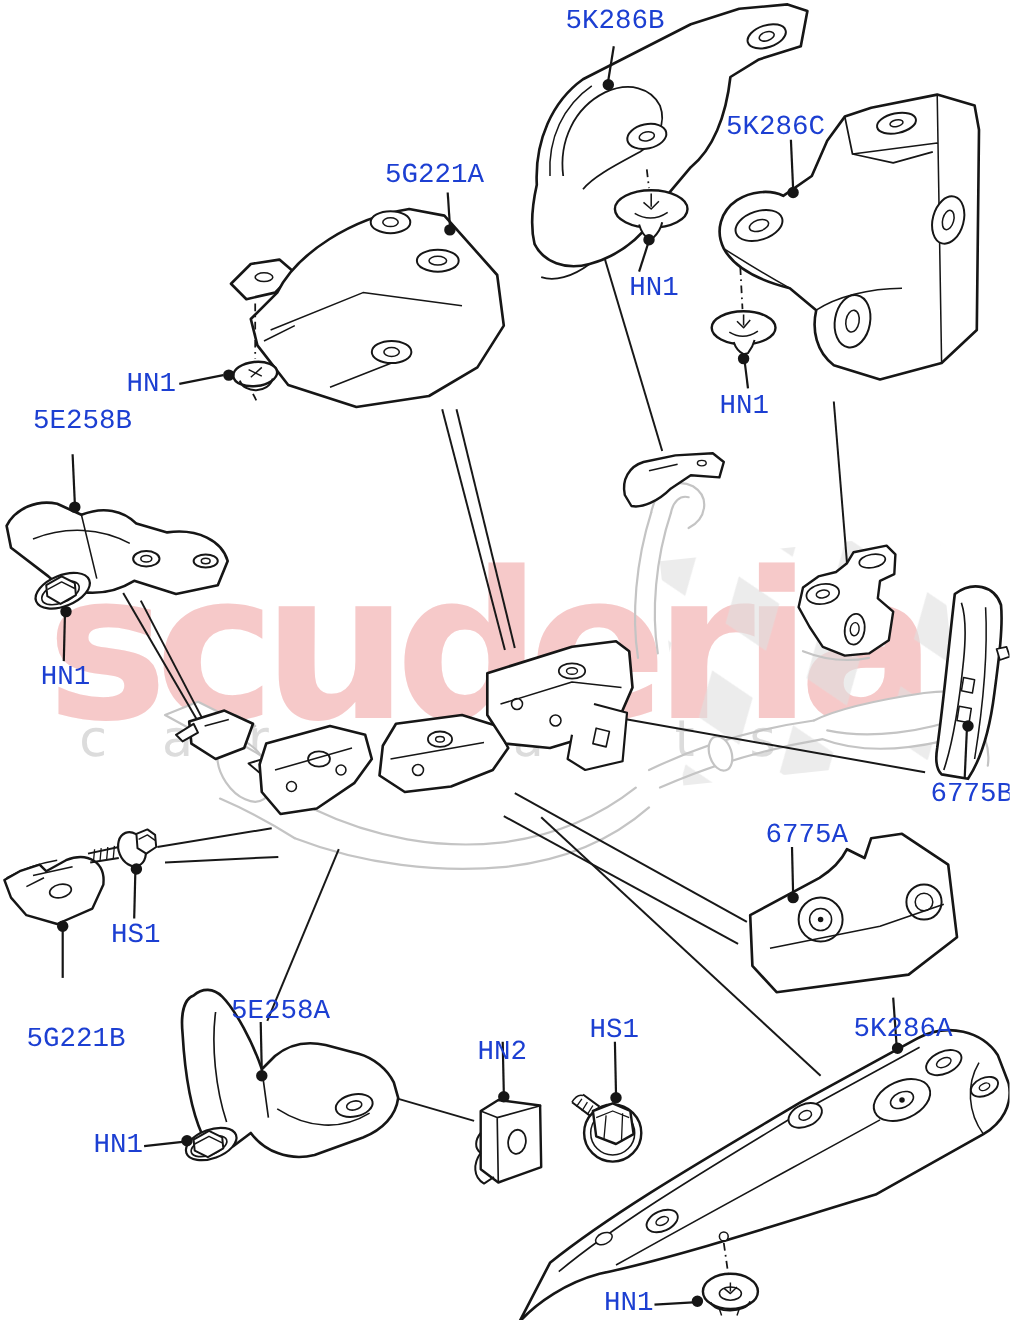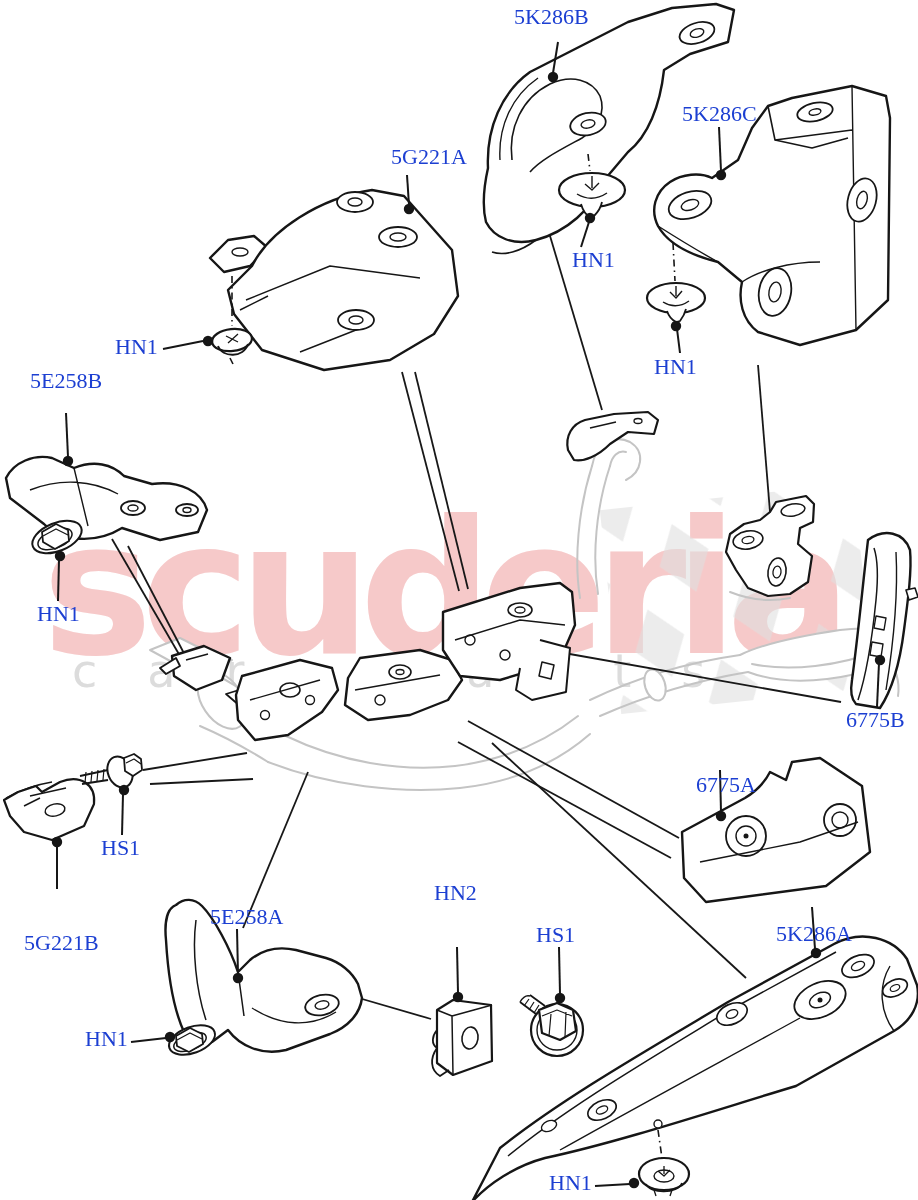--- a/index.html
+++ b/index.html
@@ -5,22 +5,22 @@
   html,body{margin:0;padding:0;background:#fff;}
   .stage{position:relative;width:918px;height:1200px;background:#ffffff;overflow:hidden;
          font-family:"Liberation Sans",sans-serif;}
   .watermark-brand{position:absolute;left:42px;top:496px;font-size:186px;font-weight:700;
          letter-spacing:-12px;line-height:1;color:#f6c9c9;white-space:nowrap;
          font-family:"DejaVu Sans",sans-serif;user-select:none;}
   .watermark-tagline{position:absolute;left:72px;top:644px;font-size:46px;font-weight:400;
          letter-spacing:50px;word-spacing:28px;color:#dcdcdc;white-space:nowrap;
          font-family:"DejaVu Sans",sans-serif;user-select:none;}
   svg.art{position:absolute;left:0;top:0;}
-  .part-label{position:absolute;color:#1c3fd2;font-size:22px;line-height:1;white-space:nowrap;
-         cursor:pointer;font-family:Liberation Serif, serif;}
+  .part-label{position:absolute;color:#1c3fd2;font-size:25px;line-height:1;white-space:nowrap;
+         cursor:pointer;font-family:Liberation Mono, monospace;}
 </style>
 </head>
 <body>
 
 <div class="stage">
 
   <div class="watermark-brand">scuderia</div>
   <div class="watermark-tagline">car parts</div>
 
   <svg class="art" width="918" height="1200" viewBox="0 0 918 1200">
@@ -315,30 +315,30 @@
       <line x1="559" y1="947" x2="560" y2="994"></line>
         <circle cx="560" cy="998" r="4.2"></circle>
       <line x1="812" y1="907" x2="815" y2="949"></line>
         <circle cx="816" cy="953" r="4.2"></circle>
       <line x1="595" y1="1186" x2="630" y2="1184"></line>
         <circle cx="634" cy="1183" r="4.2"></circle>
     </g>
   </svg>
 
   <div class="part-label" style="left:514px;top:6px">5K286B</div>
-  <div class="part-label" style="left:682px;top:103px">5K286C</div>
-  <div class="part-label" style="left:391px;top:146px">5G221A</div>
+  <div class="part-label" style="left:660px;top:103px">5K286C</div>
+  <div class="part-label" style="left:350px;top:146px">5G221A</div>
   <div class="part-label" style="left:572px;top:249px">HN1</div>
   <div class="part-label" style="left:115px;top:336px">HN1</div>
   <div class="part-label" style="left:654px;top:356px">HN1</div>
   <div class="part-label" style="left:30px;top:370px">5E258B</div>
   <div class="part-label" style="left:37px;top:603px">HN1</div>
   <div class="part-label" style="left:846px;top:709px">6775B</div>
-  <div class="part-label" style="left:696px;top:774px">6775A</div>
+  <div class="part-label" style="left:696px;top:746px">6775A</div>
   <div class="part-label" style="left:101px;top:837px">HS1</div>
   <div class="part-label" style="left:24px;top:932px">5G221B</div>
   <div class="part-label" style="left:210px;top:906px">5E258A</div>
   <div class="part-label" style="left:85px;top:1028px">HN1</div>
-  <div class="part-label" style="left:434px;top:882px">HN2</div>
+  <div class="part-label" style="left:434px;top:944px">HN2</div>
   <div class="part-label" style="left:536px;top:924px">HS1</div>
   <div class="part-label" style="left:776px;top:923px">5K286A</div>
   <div class="part-label" style="left:549px;top:1172px">HN1</div>
 </div>
 
 </body></html>

